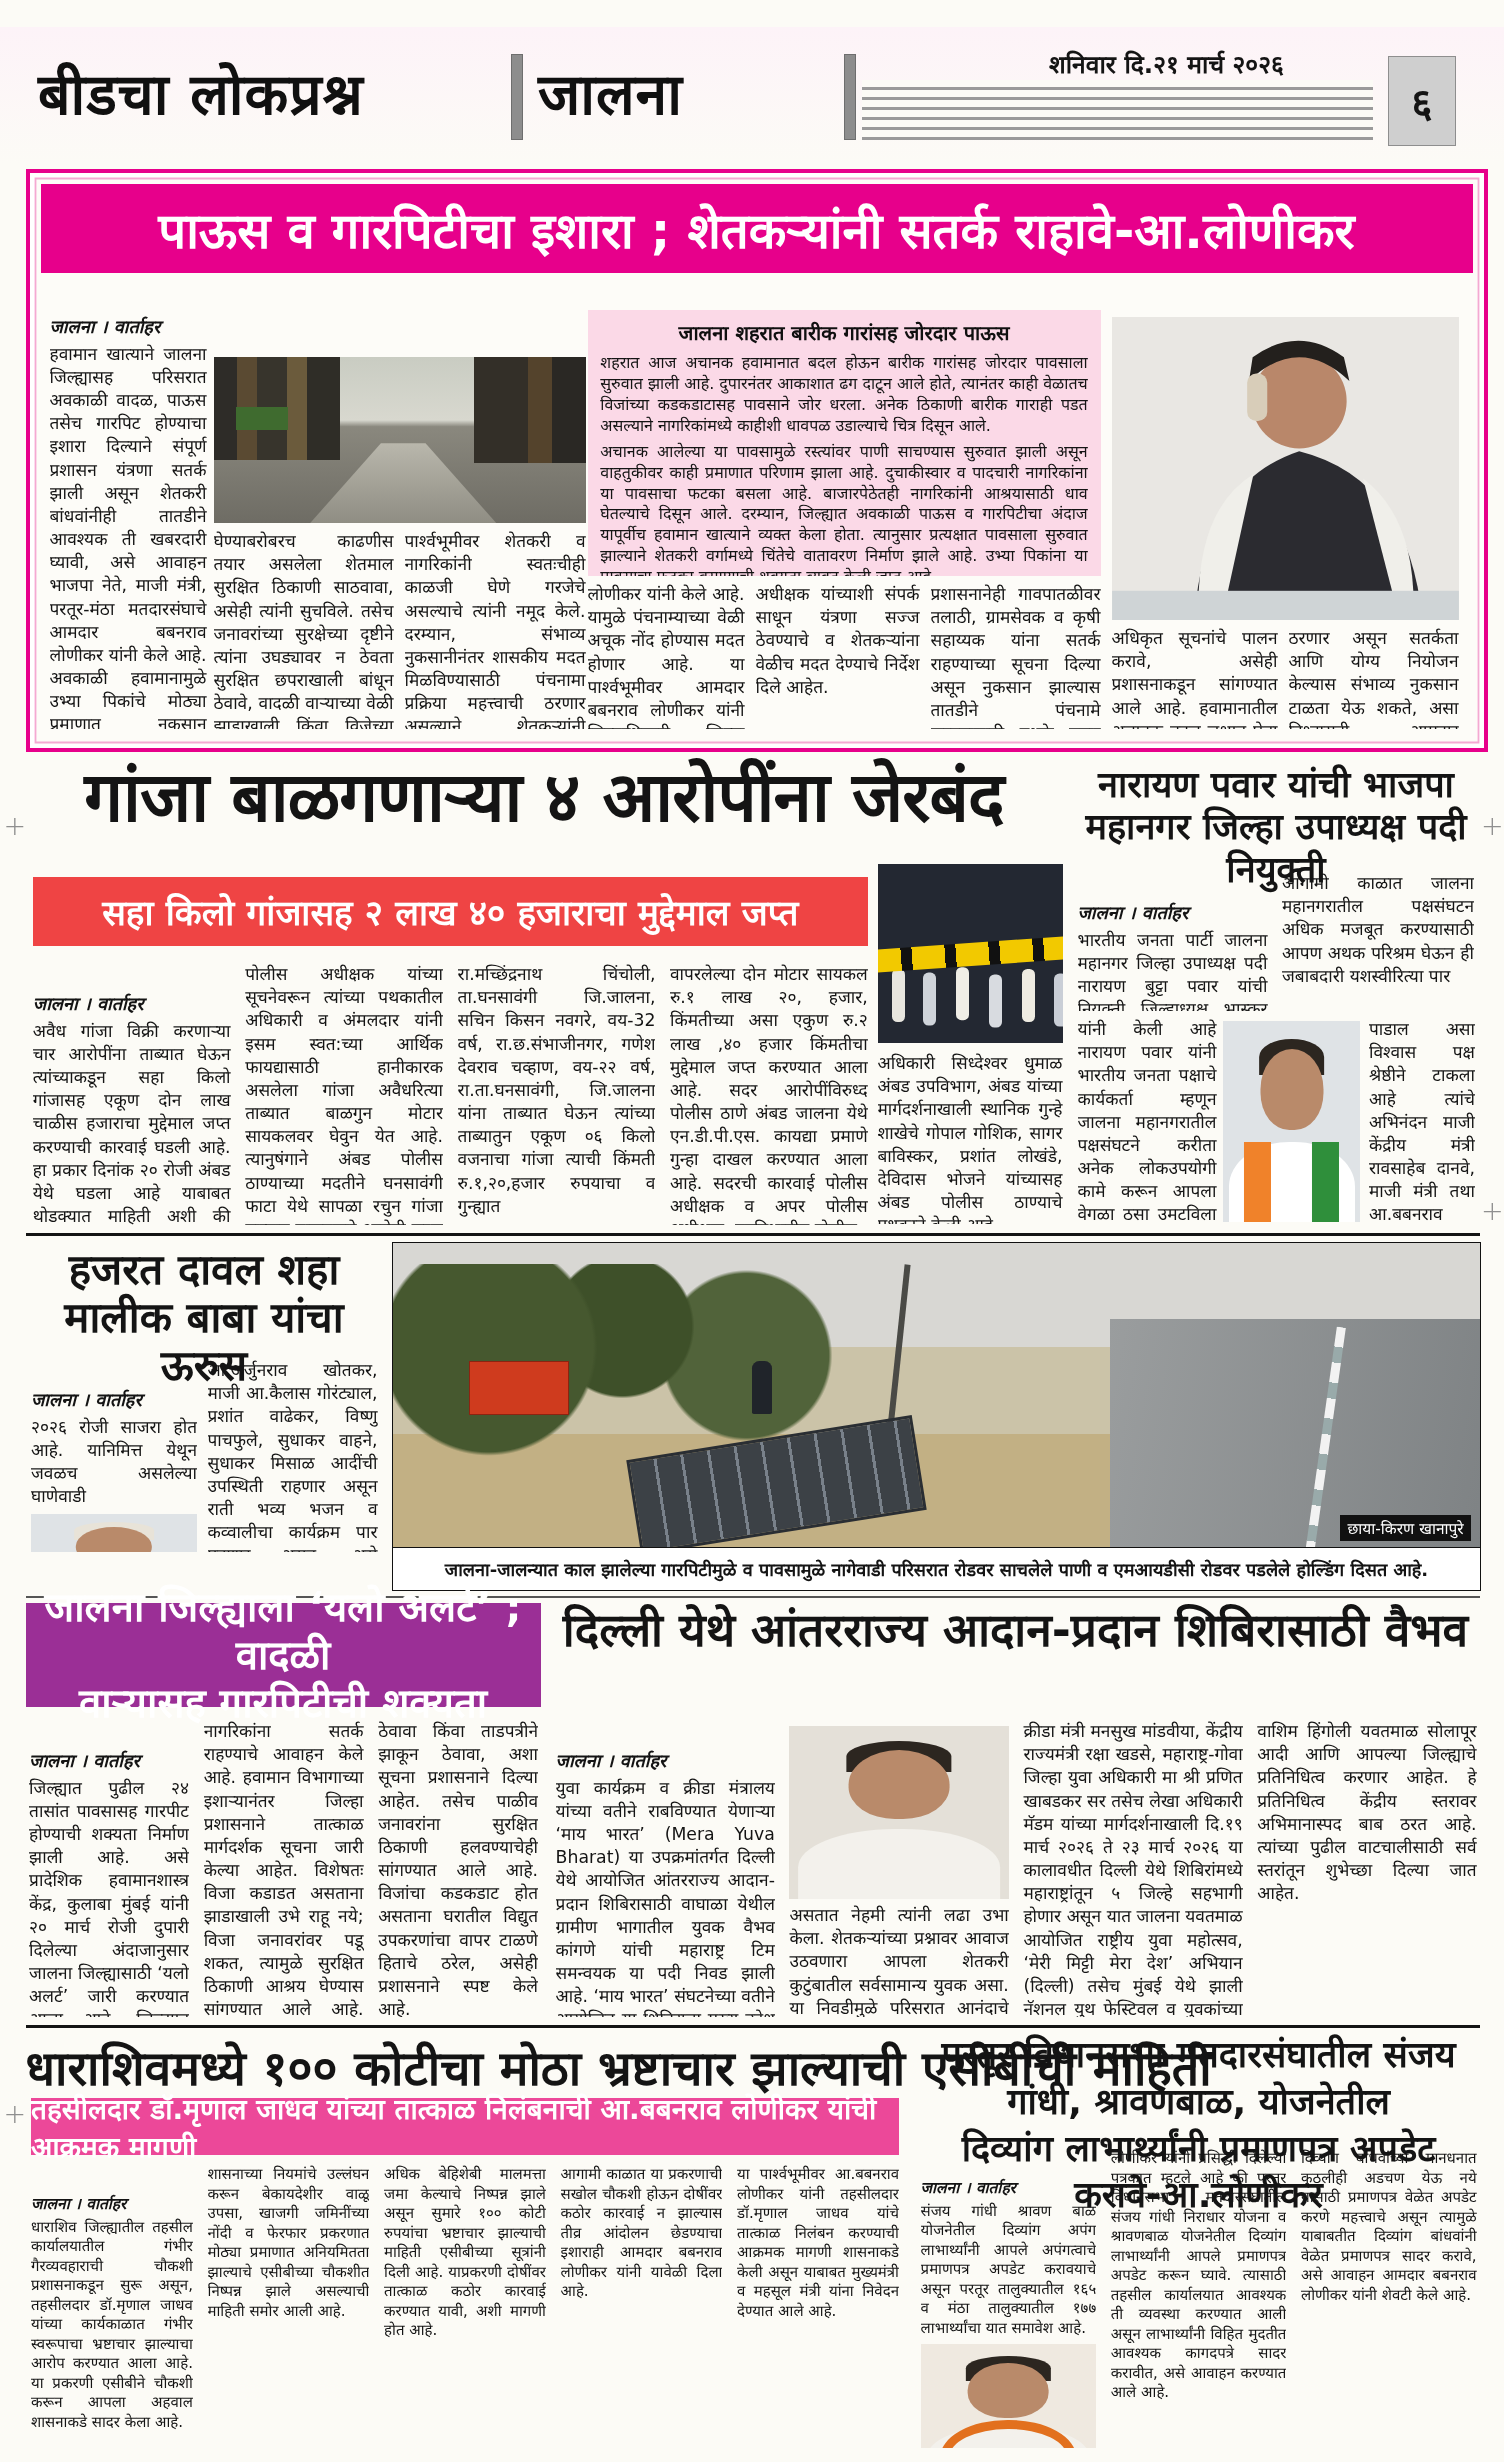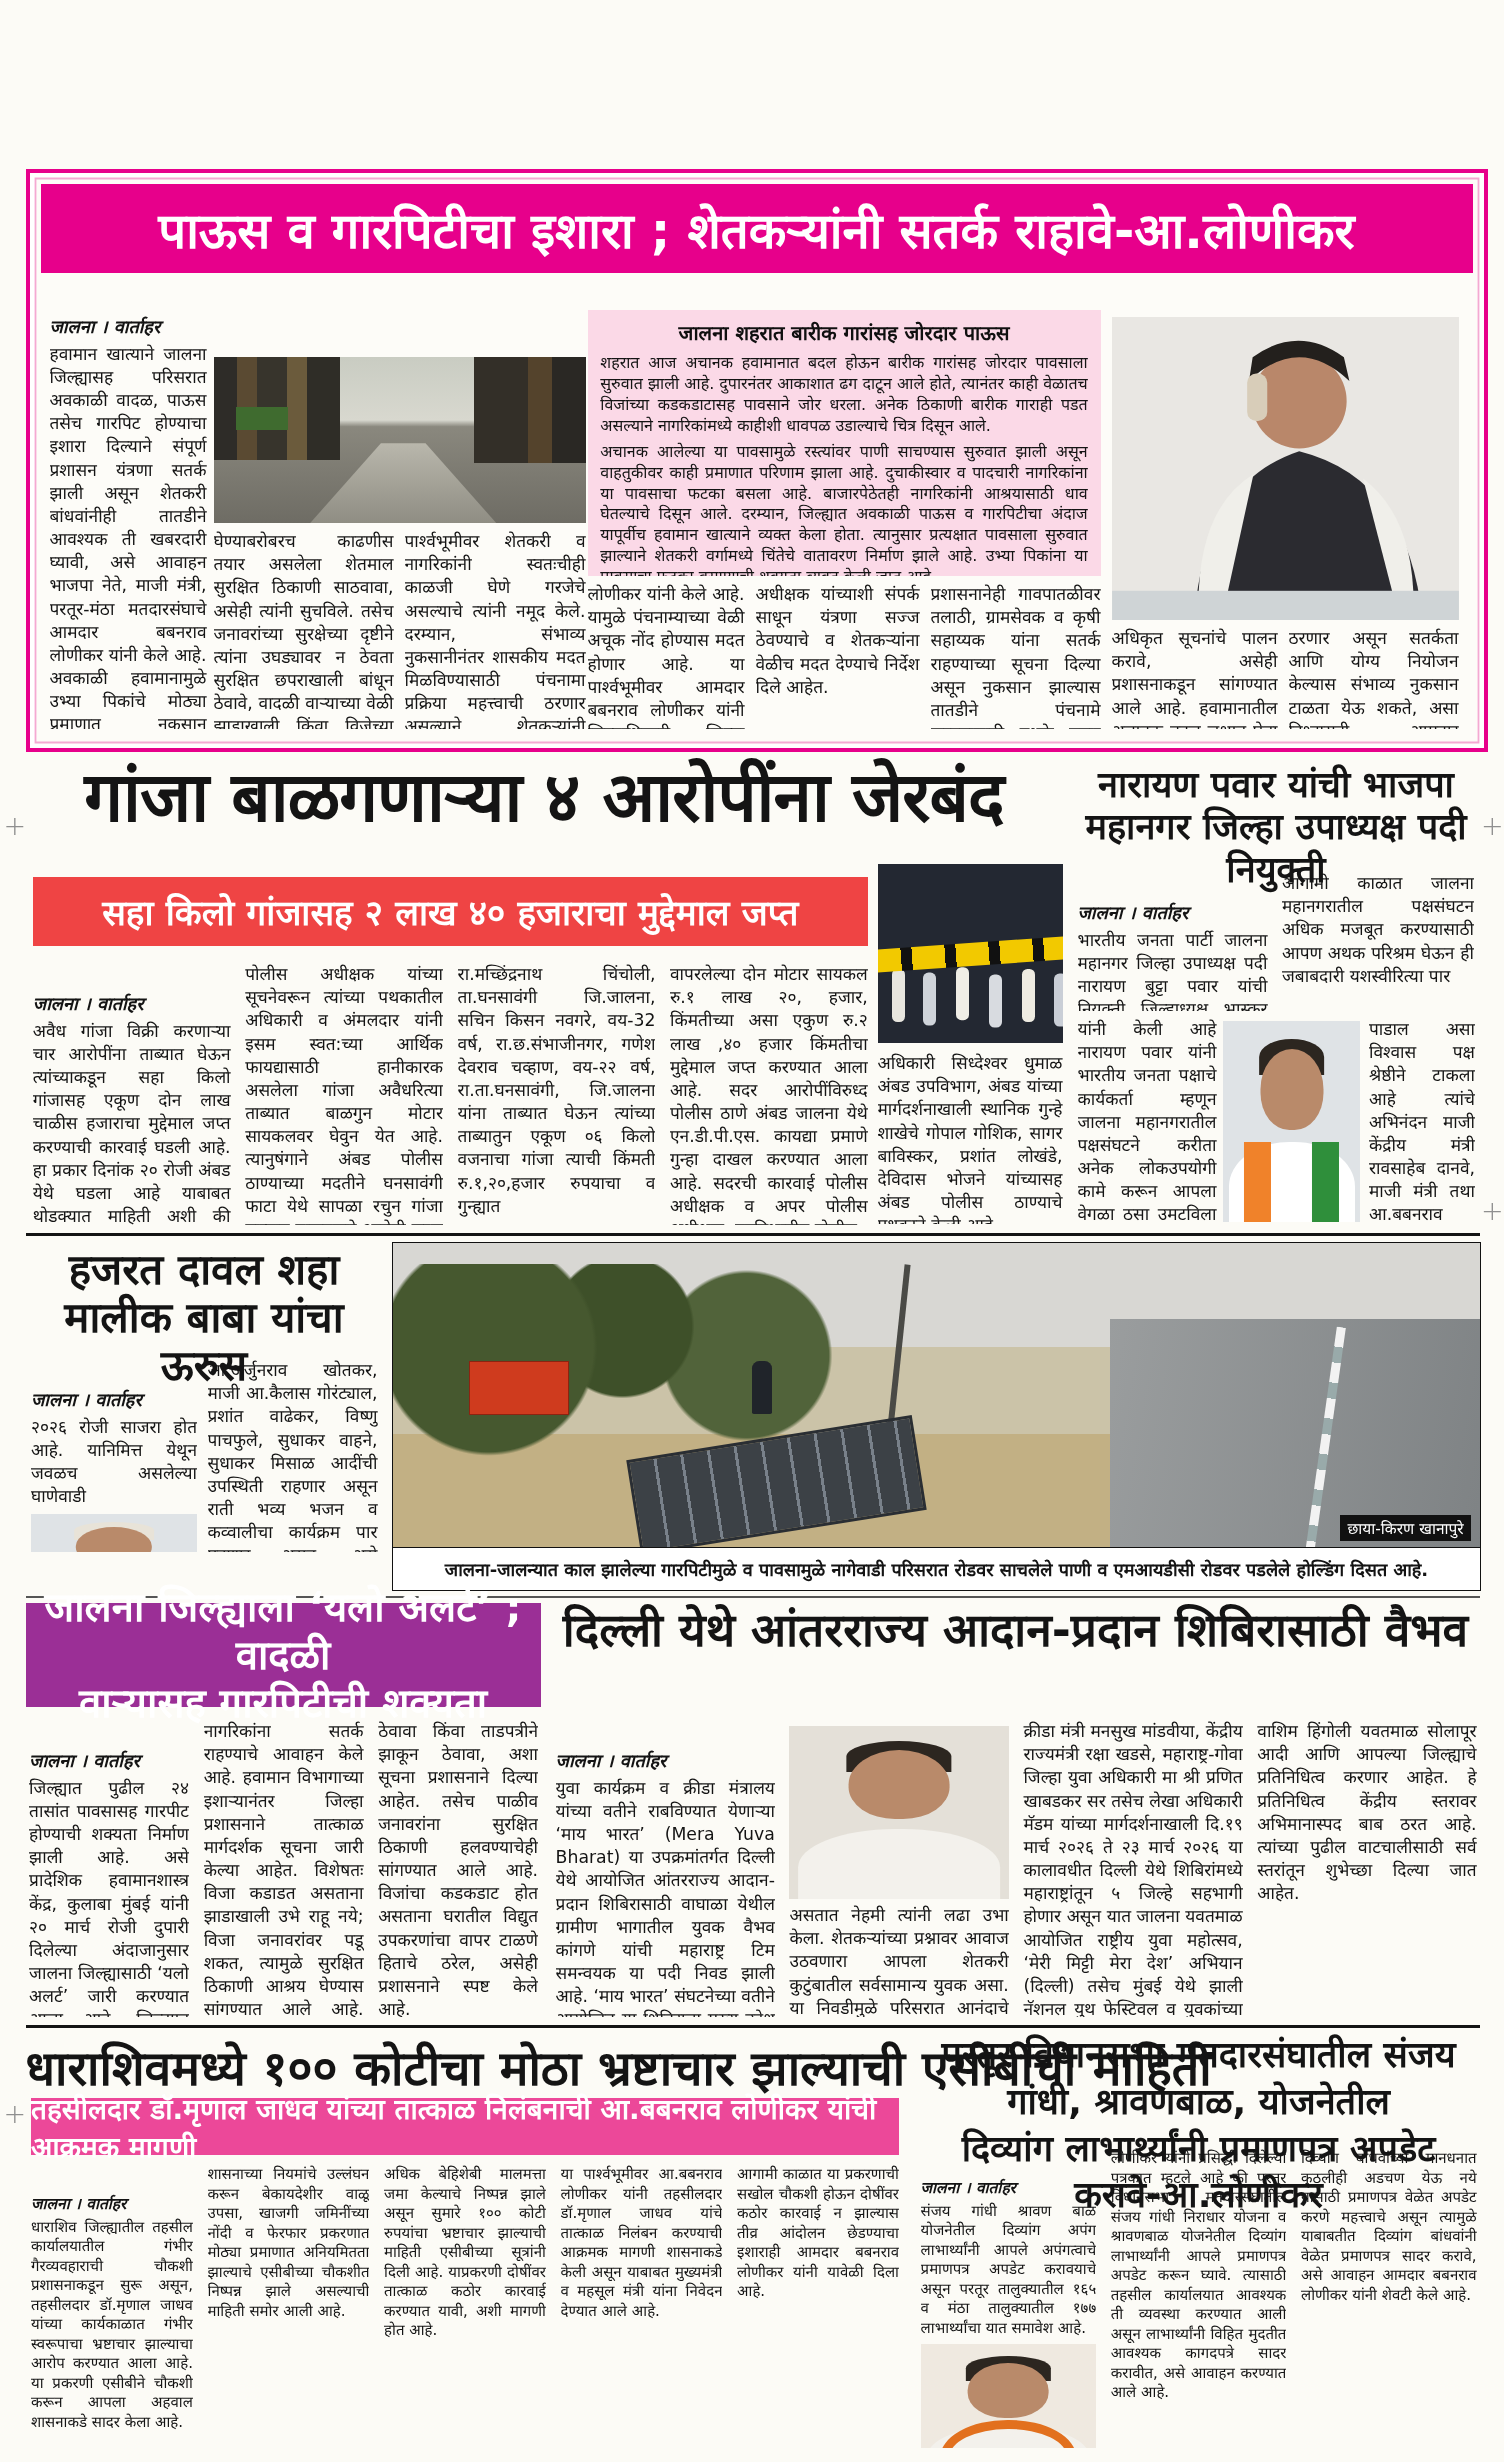--- a/index.html
+++ b/index.html
@@ -95,20 +95,31 @@
 </head>
 <body>
 
 <div class="page">
 
   <div class="reg" style="left:3.6px;top:810px;">+</div>
   <div class="reg" style="left:1481px;top:810px;">+</div>
   <div class="reg" style="left:3.6px;top:2098px;">+</div>
   <div class="reg" style="left:1481px;top:1195px;">+</div>
 
+  <div class="sec hdr">
+    <div class="masthead">
+      <span>बीडचा लोकप्रश्न</span>
+    </div>
+    <div class="mast-bar" style="left:511px;"></div>
+    <div class="masthead" style="left:538px;">जालना</div>
+    <div class="mast-bar" style="left:844px;"></div>
+    <div class="hdr-lines" style="left:862px;width:511px;"></div>
+    <div class="hdr-date">शनिवार दि.२१ मार्च २०२६</div>
+    <div class="pgnum">६</div>
+  </div>
 
   <div class="sec lead">
     <div class="lead-headline">पाऊस व गारपिटीचा इशारा ; शेतकऱ्यांनी सतर्क राहावे-आ.लोणीकर</div>
 
     <div class="col" style="position:absolute;left:20px;top:113px;width:157px;height:443px;">
       <div class="byline">जालना । वार्ताहर</div>
       <span>हवामान खात्याने जालना जिल्ह्यासह परिसरात अवकाळी वादळ, पाऊस तसेच गारपिट होण्याचा इशारा दिल्याने संपूर्ण प्रशासन यंत्रणा सतर्क झाली असून शेतकरी बांधवांनीही तातडीने आवश्यक ती खबरदारी घ्यावी, असे आवाहन भाजपा नेते, माजी मंत्री, परतूर-मंठा मतदारसंघाचे आमदार बबनराव लोणीकर यांनी केले आहे. अवकाळी हवामानामुळे उभ्या पिकांचे मोठ्या प्रमाणात नुकसान होण्याची शक्यता नाकारता येत नाही. विशेषतः रब्बी हंगामातील गहू, हरभरा, ज्वारी तसेच भाजीपाला पिकांना या बदलत्या हवामानाचा फटका बसू शकतो. यामुळे शेतकऱ्यांनी पिकांची योग्य ती काळजी</span>
     </div>
 
     <div class="ph street" style="left:184px;top:184px;width:372px;height:166px;">
@@ -259,22 +270,22 @@
   <div class="sec small" style="left:25.5px;top:2032px;width:882px;height:421px;">
     <div class="h-acb" style="position:absolute;left:0;top:1.8px;width:100%;">धाराशिवमध्ये १०० कोटीचा मोठा भ्रष्टाचार झाल्याची एसीबीची माहिती</div>
     <div class="redbox" style="position:absolute;left:5.5px;top:66px;width:868px;height:57px;">तहसीलदार डॉ.मृणाल जाधव यांच्या तात्काळ निलंबनाची आ.बबनराव लोणीकर यांची आक्रमक मागणी</div>
     <div class="cols" style="left:5.5px;top:133px;width:868px;height:283px;">
       <div class="col">
         <div class="byline" style="font-size:15.5px;">जालना । वार्ताहर</div>
         <span>धाराशिव जिल्ह्यातील तहसील कार्यालयातील गंभीर गैरव्यवहाराची चौकशी प्रशासनाकडून सुरू असून, तहसीलदार डॉ.मृणाल जाधव यांच्या कार्यकाळात गंभीर स्वरूपाचा भ्रष्टाचार झाल्याचा आरोप करण्यात आला आहे. या प्रकरणी एसीबीने चौकशी करून आपला अहवाल शासनाकडे सादर केला आहे.</span>
       </div>
       <div class="col">शासनाच्या नियमांचे उल्लंघन करून बेकायदेशीर वाळू उपसा, खाजगी जमिनींच्या नोंदी व फेरफार प्रकरणात मोठ्या प्रमाणात अनियमितता झाल्याचे एसीबीच्या चौकशीत निष्पन्न झाले असल्याची माहिती समोर आली आहे.</div>
       <div class="col">अधिक बेहिशेबी मालमत्ता जमा केल्याचे निष्पन्न झाले असून सुमारे १०० कोटी रुपयांचा भ्रष्टाचार झाल्याची माहिती एसीबीच्या सूत्रांनी दिली आहे. याप्रकरणी दोषींवर तात्काळ कठोर कारवाई करण्यात यावी, अशी मागणी होत आहे.</div>
+      <div class="col">आगामी काळात या प्रकरणाची सखोल चौकशी होऊन दोषींवर कठोर कारवाई न झाल्यास तीव्र आंदोलन छेडण्याचा इशाराही आमदार बबनराव लोणीकर यांनी यावेळी दिला आहे.</div>
       <div class="col">या पार्श्वभूमीवर आ.बबनराव लोणीकर यांनी तहसीलदार डॉ.मृणाल जाधव यांचे तात्काळ निलंबन करण्याची आक्रमक मागणी शासनाकडे केली असून याबाबत मुख्यमंत्री व महसूल मंत्री यांना निवेदन देण्यात आले आहे.</div>
-      <div class="col">आगामी काळात या प्रकरणाची सखोल चौकशी होऊन दोषींवर कठोर कारवाई न झाल्यास तीव्र आंदोलन छेडण्याचा इशाराही आमदार बबनराव लोणीकर यांनी यावेळी दिला आहे.</div>
     </div>
   </div>
 
   <div class="sec small" style="left:917px;top:2032px;width:563px;height:421px;">
     <div class="h-partur" style="position:absolute;left:0;top:0;width:100%;">
       <span>परतूर विधानसभा मतदारसंघातील संजय गांधी, श्रावणबाळ, योजनेतील</span><br>
       <span>दिव्यांग लाभार्थ्यांनी प्रमाणपत्र अपडेट करावे-आ.लोणीकर</span>
     </div>
     <div class="cols" style="left:3.6px;top:117px;width:556px;height:299px;">
       <div class="col">

